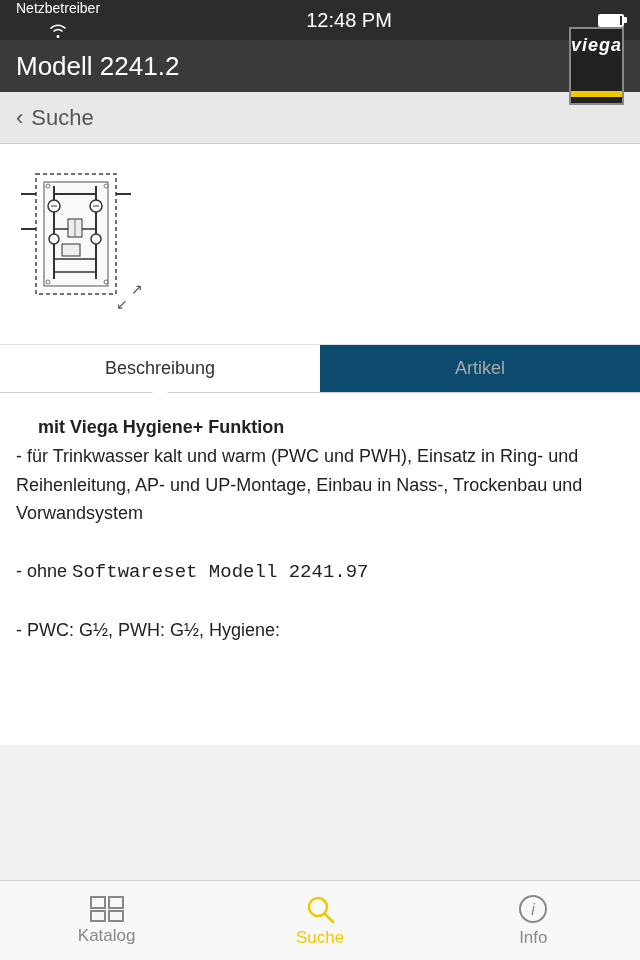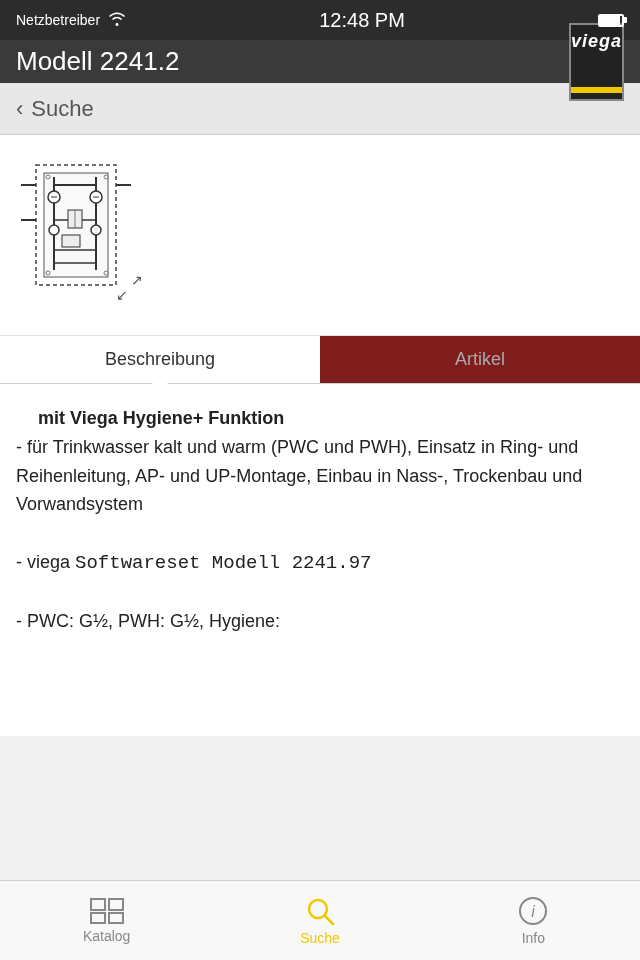--- a/index.html
+++ b/index.html
@@ -10,36 +10,36 @@
     .status-bar {
       background: #2c2c2c;
       color: #fff;
       font-size: 14px;
       height: 40px;
       display: flex;
       align-items: center;
       justify-content: space-between;
       padding: 0 16px;
     }
-    .status-bar-left { display: flex; align-items: center; gap: 8px; font-size: 14px; }
+    .status-bar-left { display: flex; align-items: center; gap: 8px; font-size: 14px; flex-direction: column; }
     .status-bar-center { font-size: 20px; font-weight: 500; }
     .status-bar-right { display: flex; align-items: center; gap: 6px; }
     .battery-icon {
       width: 26px; height: 13px; border: 2px solid #fff; border-radius: 2px; position: relative; display: inline-flex; align-items: center;
     }
     .battery-icon::after {
       content: ''; position: absolute; right: -5px; top: 50%; transform: translateY(-50%);
       width: 3px; height: 6px; background: #fff; border-radius: 0 1px 1px 0;
     }
     .battery-fill { background: #fff; height: 100%; width: 90%; margin: 0; }
 
     
     .header {
       background: #3a3a3a;
-      height: 43px;
+      height: 52px;
       display: flex;
       align-items: center;
       justify-content: space-between;
       padding: 0 16px;
     }
     .header-title { color: #fff; font-size: 26px; font-weight: 400; }
     .viega-logo {
       background: #222;
       border: 2px solid #888;
       padding: 6px 0;
@@ -84,21 +84,21 @@
     }
     .product-name {
       font-size: 26px;
       color: #333;
       padding-left: 20px;
       flex: 1;
     }
 
     
     .tabs {
-      background: #7f1d1d;
+      background: #0c4a6e;
       display: flex;
       border-bottom: 1px solid #d0d0d0;
       height: 48px;
     }
     .tab {
       flex: 1;
       display: flex;
       align-items: center;
       justify-content: center;
       font-size: 18px;
@@ -151,21 +151,21 @@
     .bottom-tab {
       flex: 1;
       display: flex;
       flex-direction: column;
       align-items: center;
       justify-content: center;
       height: 100%;
       cursor: pointer;
       gap: 4px;
     }
-    .bottom-tab-label { font-size: 14px; color: #888; }
+    .bottom-tab-label { font-size: 17px; color: #888; }
     .bottom-tab-label.active { color: #f0c800; }
 
     
     .product-sketch {
       width: 140px;
       height: 150px;
     }
   </style>
 </head>
 <body>
@@ -262,21 +262,21 @@
   </div>
 </div>
 
 <div class="description">
   <p>
     <span class="bold-text">mit Viega Hygiene+ Funktion</span><br>
     <span>- für Trinkwasser kalt und warm (PWC und PWH), Einsatz in Ring- und Reihenleitung, AP- und UP-Montage, Einbau in Nass-, Trockenbau und Vorwandsystem</span>
   </p>
   <br>
   <p>
-    <span>- viega </span><span class="mono">Softwareset Modell 2241.97</span>
+    <span>- ohne </span><span class="mono">Softwareset Modell 2241.97</span>
   </p>
   <br>
   <p>- PWC: G½, PWH: G½, Hygiene:</p>
 </div>
 
 <div class="bottom-tabbar">
 
   <div class="bottom-tab">
     <svg width="34" height="26" viewBox="0 0 34 26" fill="none">
       <rect x="1" y="1" width="14" height="11" stroke="#888" stroke-width="2" fill="none"></rect>

